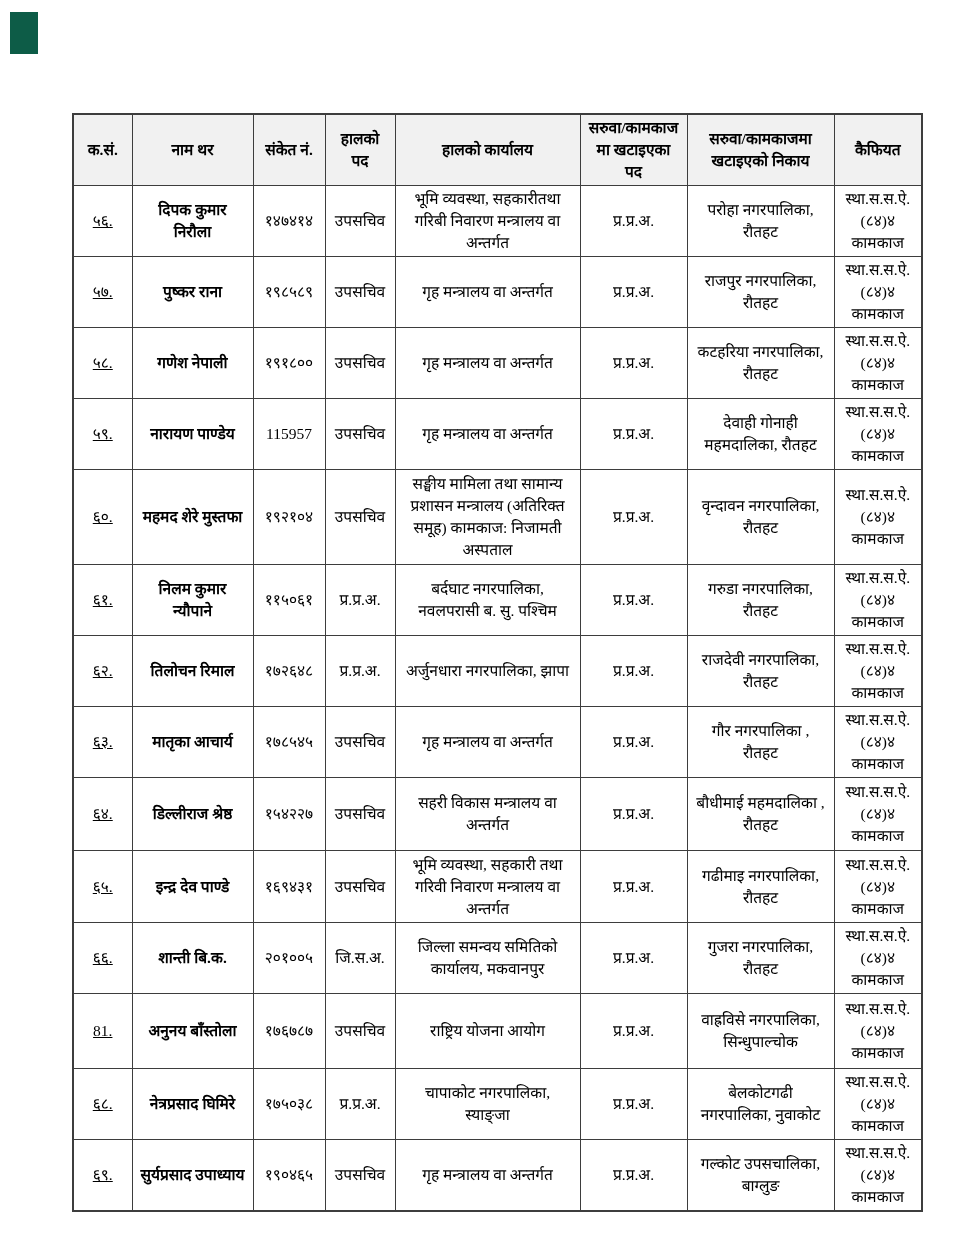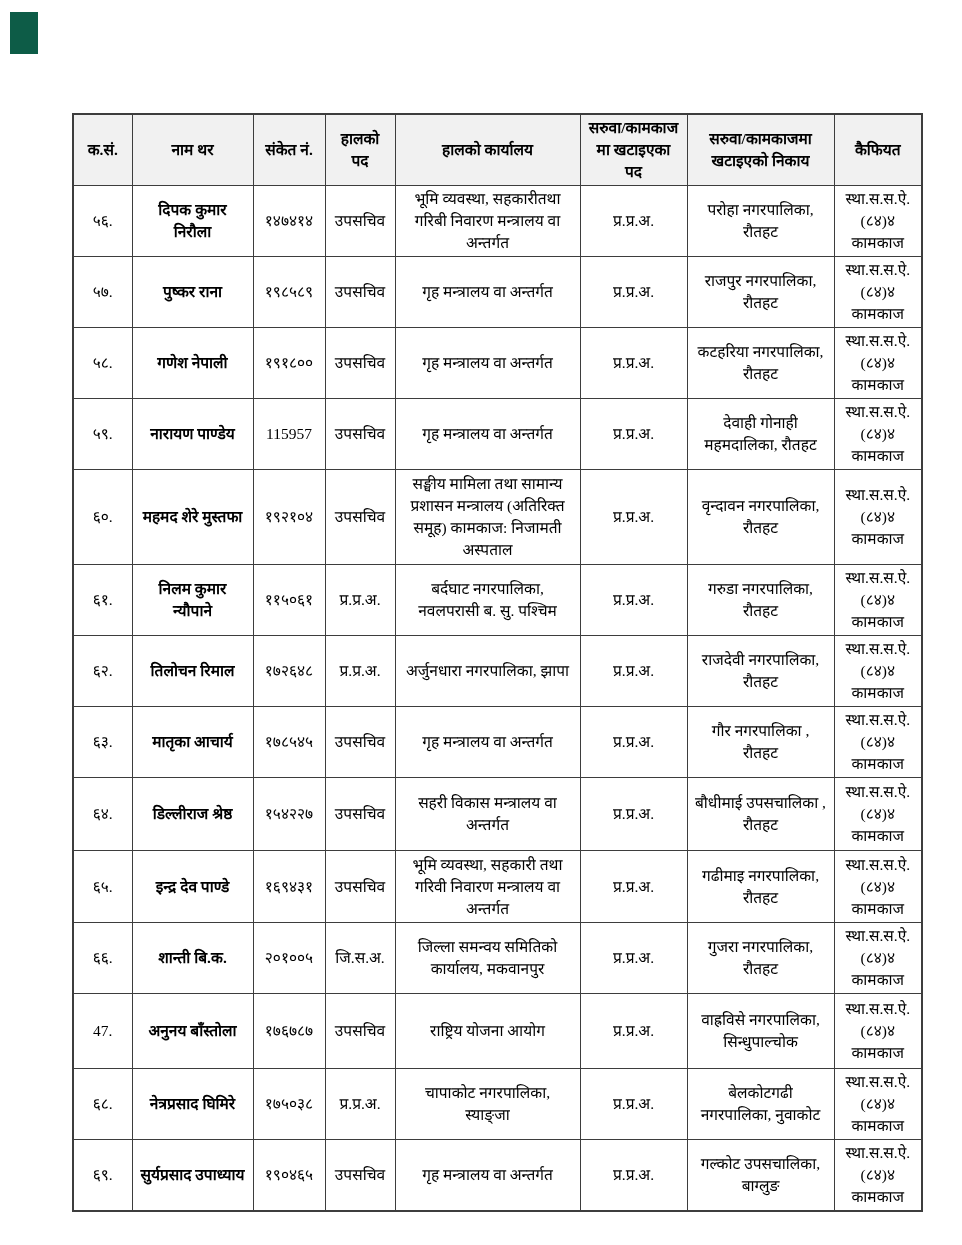--- a/index.html
+++ b/index.html
@@ -48,20 +48,21 @@
     text-align: center;
     height: 52px;
   }
   table.transfer-table td {
     font-size: 15.5px;
     text-align: center;
   }
   td.col-sn {
     text-align: left;
     padding-left: 10px;
+    text-decoration: underline;
   }
   td.col-name {
     text-align: left;
     padding-left: 7px;
     font-weight: bold;
   }
   td.col-code {
     text-align: left;
     padding-left: 8px;
     font-size: 16px;
@@ -197,21 +198,21 @@
     <td class="col-assigned-body">गौर नगरपालिका , रौतहट</td>
     <td class="col-remarks">स्था.स.स.ऐ. (८४)४ कामकाज</td>
   </tr>
         <tr>
     <td class="col-sn">६४.</td>
     <td class="col-name">डिल्लीराज श्रेष्ठ</td>
     <td class="col-code">१५४२२७</td>
     <td class="col-post">उपसचिव</td>
     <td class="col-office">सहरी विकास मन्त्रालय वा अन्तर्गत</td>
     <td class="col-assigned-post">प्र.प्र.अ.</td>
-    <td class="col-assigned-body">बौधीमाई उपसचालिका , रौतहट</td>
+    <td class="col-assigned-body">बौधीमाई महमदालिका , रौतहट</td>
     <td class="col-remarks">स्था.स.स.ऐ. (८४)४ कामकाज</td>
   </tr>
         <tr>
     <td class="col-sn">६५.</td>
     <td class="col-name">इन्द्र देव पाण्डे</td>
     <td class="col-code">१६९४३१</td>
     <td class="col-post">उपसचिव</td>
     <td class="col-office">भूमि व्यवस्था, सहकारी तथा गरिवी निवारण मन्त्रालय वा अन्तर्गत</td>
     <td class="col-assigned-post">प्र.प्र.अ.</td>
     <td class="col-assigned-body">गढीमाइ नगरपालिका, रौतहट</td>
@@ -221,21 +222,21 @@
     <td class="col-sn">६६.</td>
     <td class="col-name">शान्ती बि.क.</td>
     <td class="col-code">२०१००५</td>
     <td class="col-post">जि.स.अ.</td>
     <td class="col-office">जिल्ला समन्वय समितिको कार्यालय, मकवानपुर</td>
     <td class="col-assigned-post">प्र.प्र.अ.</td>
     <td class="col-assigned-body">गुजरा नगरपालिका, रौतहट</td>
     <td class="col-remarks">स्था.स.स.ऐ. (८४)४ कामकाज</td>
   </tr>
         <tr>
-    <td class="col-sn">47.</td>
+    <td class="col-sn">81.</td>
     <td class="col-name">अनुनय बाँस्तोला</td>
     <td class="col-code">१७६७८७</td>
     <td class="col-post">उपसचिव</td>
     <td class="col-office">राष्ट्रिय योजना आयोग</td>
     <td class="col-assigned-post">प्र.प्र.अ.</td>
     <td class="col-assigned-body">वाह्रविसे नगरपालिका, सिन्धुपाल्चोक</td>
     <td class="col-remarks">स्था.स.स.ऐ. (८४)४ कामकाज</td>
   </tr>
         <tr>
     <td class="col-sn">६८.</td>

